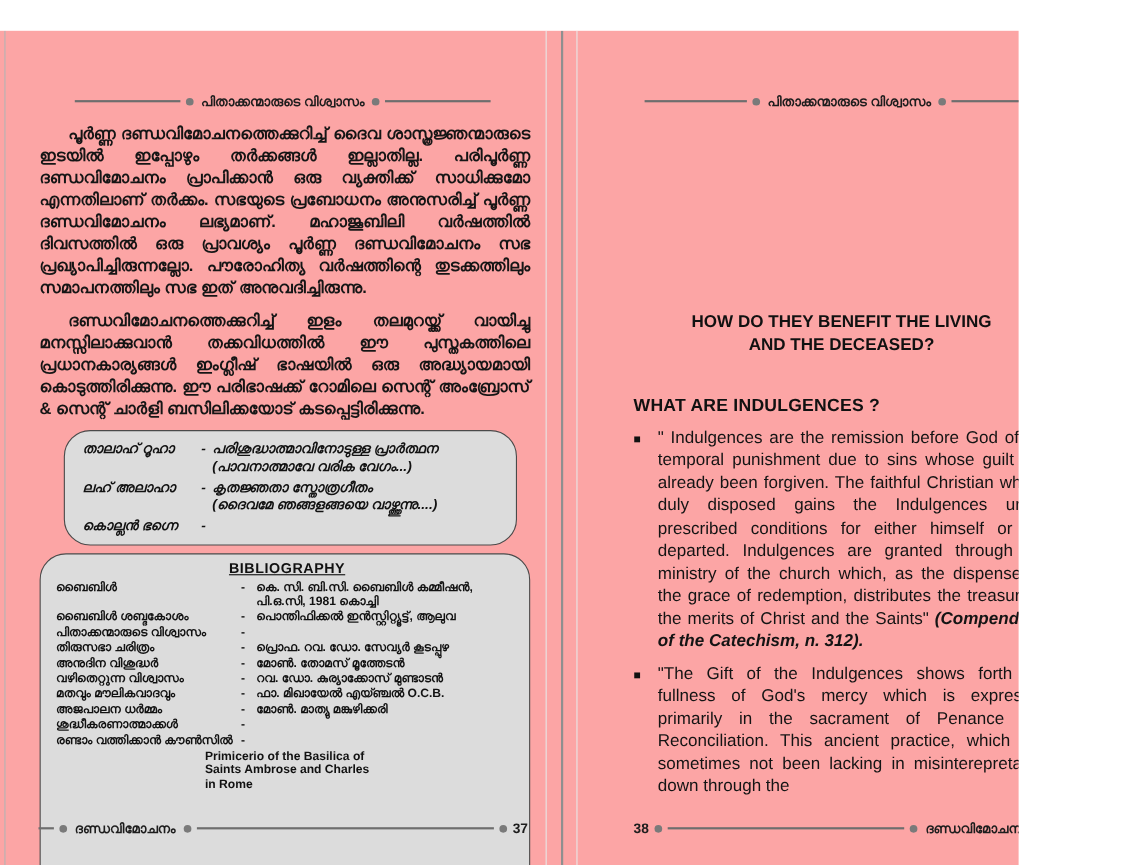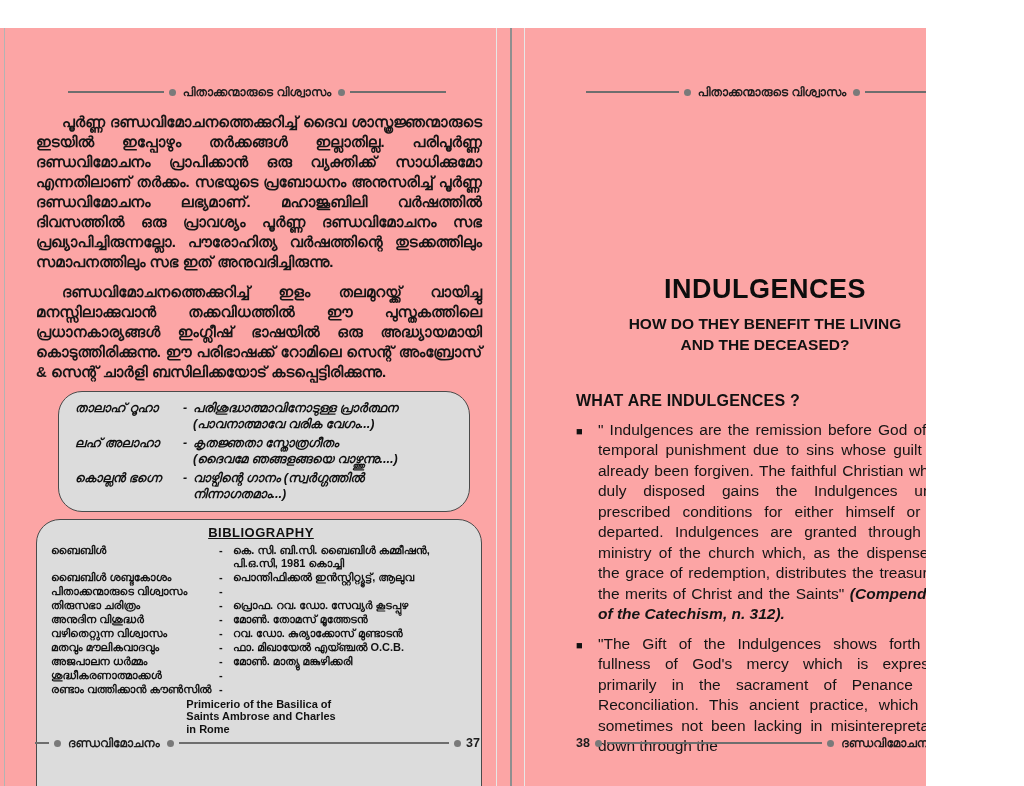--- a/index.html
+++ b/index.html
@@ -27,21 +27,21 @@
   .run-row { display: flex; align-items: center; gap: 5px; }
   .rule { height: 2px; background: #6e6e6e; }
   .rule-flex { flex: 1 1 auto; }
   .rule-stub { flex: 0 0 14px; }
   .dot { width: 7px; height: 7px; border-radius: 50%; background: #7a7a7a; flex: 0 0 auto; }
   .run-label { font-size: 12px; font-weight: bold; color: #1d1d1d; white-space: nowrap; padding: 0 2px; }
   .page-num { font-size: 12.5px; font-weight: bold; color: #1d1d1d; }
 
   .header-row { position: absolute; top: 57px; left: 68px; right: 66px; }
   .page-right .header-row { left: 74px; right: 66px; }
-  .footer-row { position: absolute; bottom: 64px; left: 35px; right: 32px; }
+  .footer-row { position: absolute; bottom: 54px; left: 35px; right: 32px; }
   .page-right .footer-row { left: 64px; right: 58px; align-items: center; }
 
   
   .ml-body { padding-top: 84px; }
   .ml-para {
     font-size: 15px; line-height: 20px; font-weight: 600;
     text-align: justify; text-indent: 26px; color: #151515;
   }
   .ml-para + .ml-para { margin-top: 10px; }
 
@@ -108,21 +108,20 @@
         </div>
         <div class="song-row">
           <span class="song-title">ലഹ് അലാഹാ</span>
           <span class="song-dash">-</span>
           <span class="song-desc">കൃതജ്ഞതാ സ്തോത്രഗീതം
 (ദൈവമേ ഞങ്ങളങ്ങയെ വാഴ്ത്തുന്നു....)</span>
         </div>
         <div class="song-row">
           <span class="song-title">കൊല്ലൻ ഭഗ്നെ</span>
           <span class="song-dash">-</span>
-          <span class="song-desc">വാഴ്വിന്റെ ഗാനം (സ്വർഗ്ഗത്തിൽ നിന്നാഗതമാം...)</span>
         </div>
       </div>
 
       <div class="gray-box bib-box">
         <div class="bib-heading">BIBLIOGRAPHY</div>
 
         <div class="bib-row">
           <span class="bib-title">ബൈബിൾ</span>
           <span class="bib-dash">-</span>
           <span class="bib-detail">കെ. സി. ബി.സി. ബൈബിൾ കമ്മീഷൻ,
@@ -207,21 +206,20 @@
 
     <div class="header-row run-row">
       <div class="rule rule-flex"></div>
       <div class="dot"></div>
       <div class="run-label">പിതാക്കന്മാരുടെ വിശ്വാസം</div>
       <div class="dot"></div>
       <div class="rule rule-flex"></div>
     </div>
 
     <div class="en-body">
-      <div class="chapter-title">INDULGENCES</div>
       <div class="chapter-subtitle">HOW DO THEY BENEFIT THE LIVING
 AND THE DECEASED?</div>
       <div class="section-heading">WHAT ARE INDULGENCES ?</div>
 
       <div class="bullets">
         <div class="bullet">
           <span class="bullet-marker">■</span>
           <span class="bullet-body"><span>" Indulgences are the remission before God of the temporal punishment due to sins whose guilt has already been forgiven. The faithful Christian who is duly disposed gains the Indulgences under prescribed conditions for either himself or the departed. Indulgences are granted through the ministry of the church which, as the dispenser of the grace of redemption, distributes the treasury of the merits of Christ and the Saints" </span><span class="cite">(Compendium of the Catechism, n. 312).</span></span>
         </div>
         <div class="bullet">

